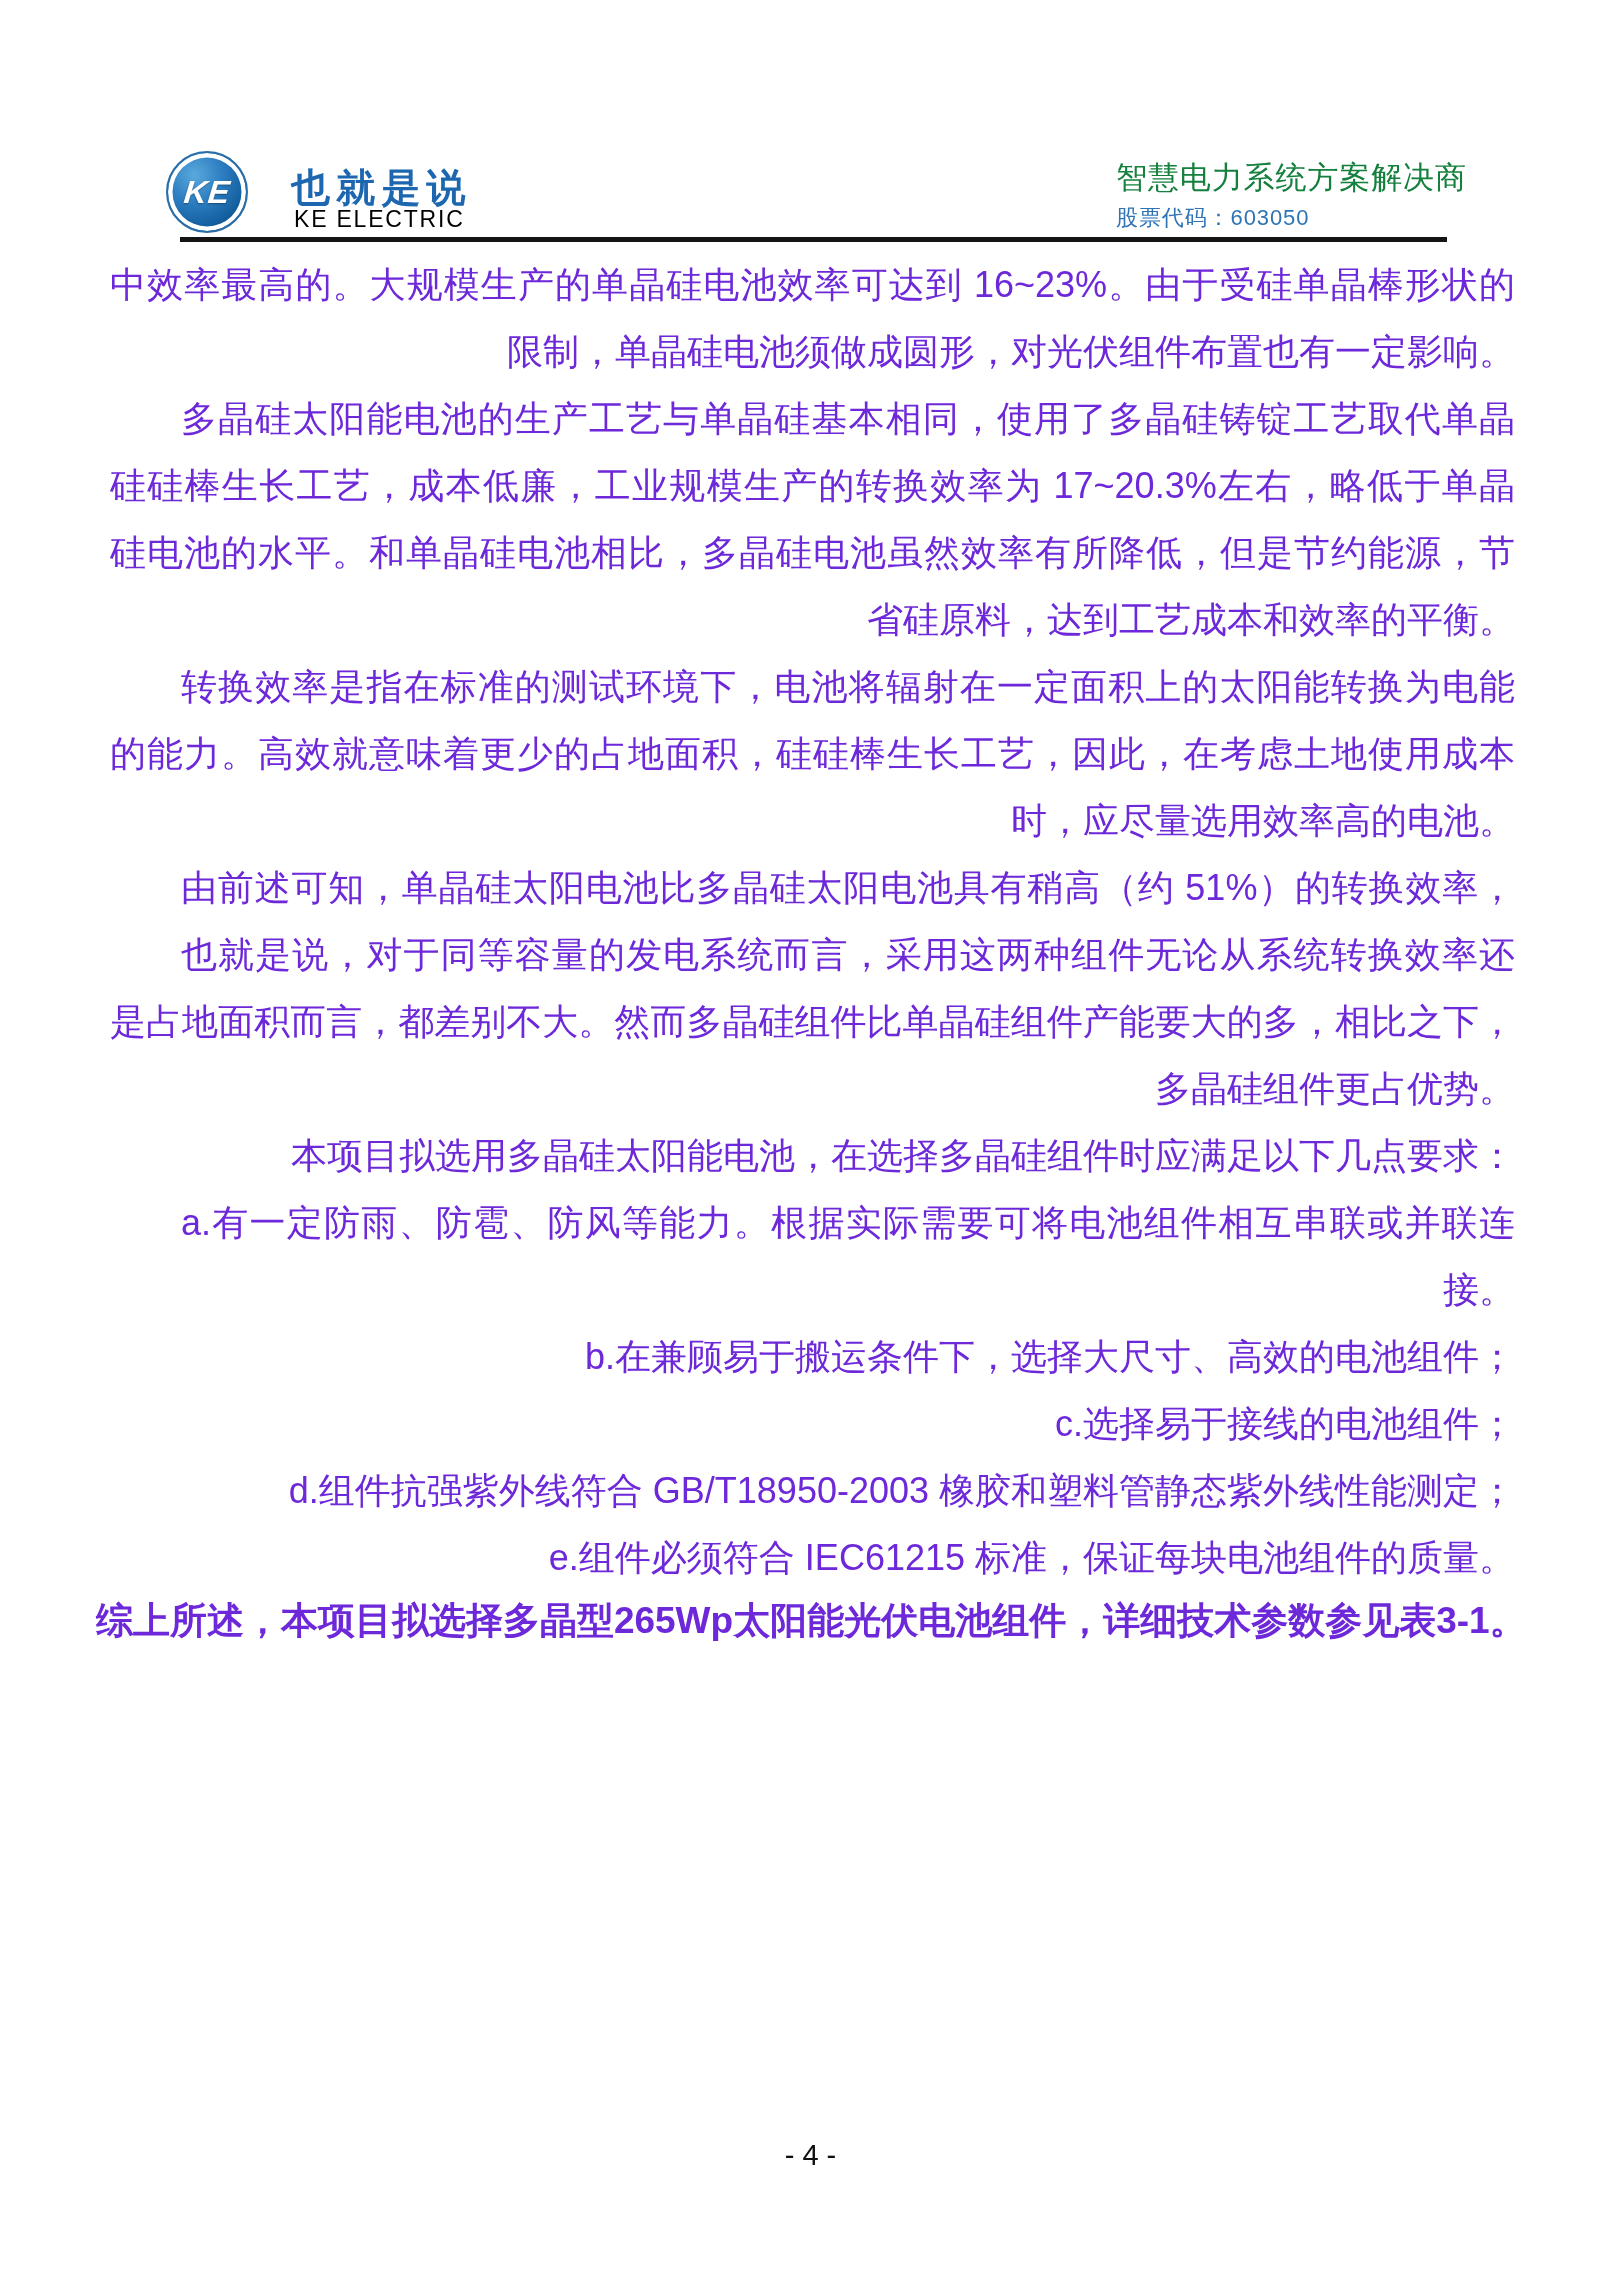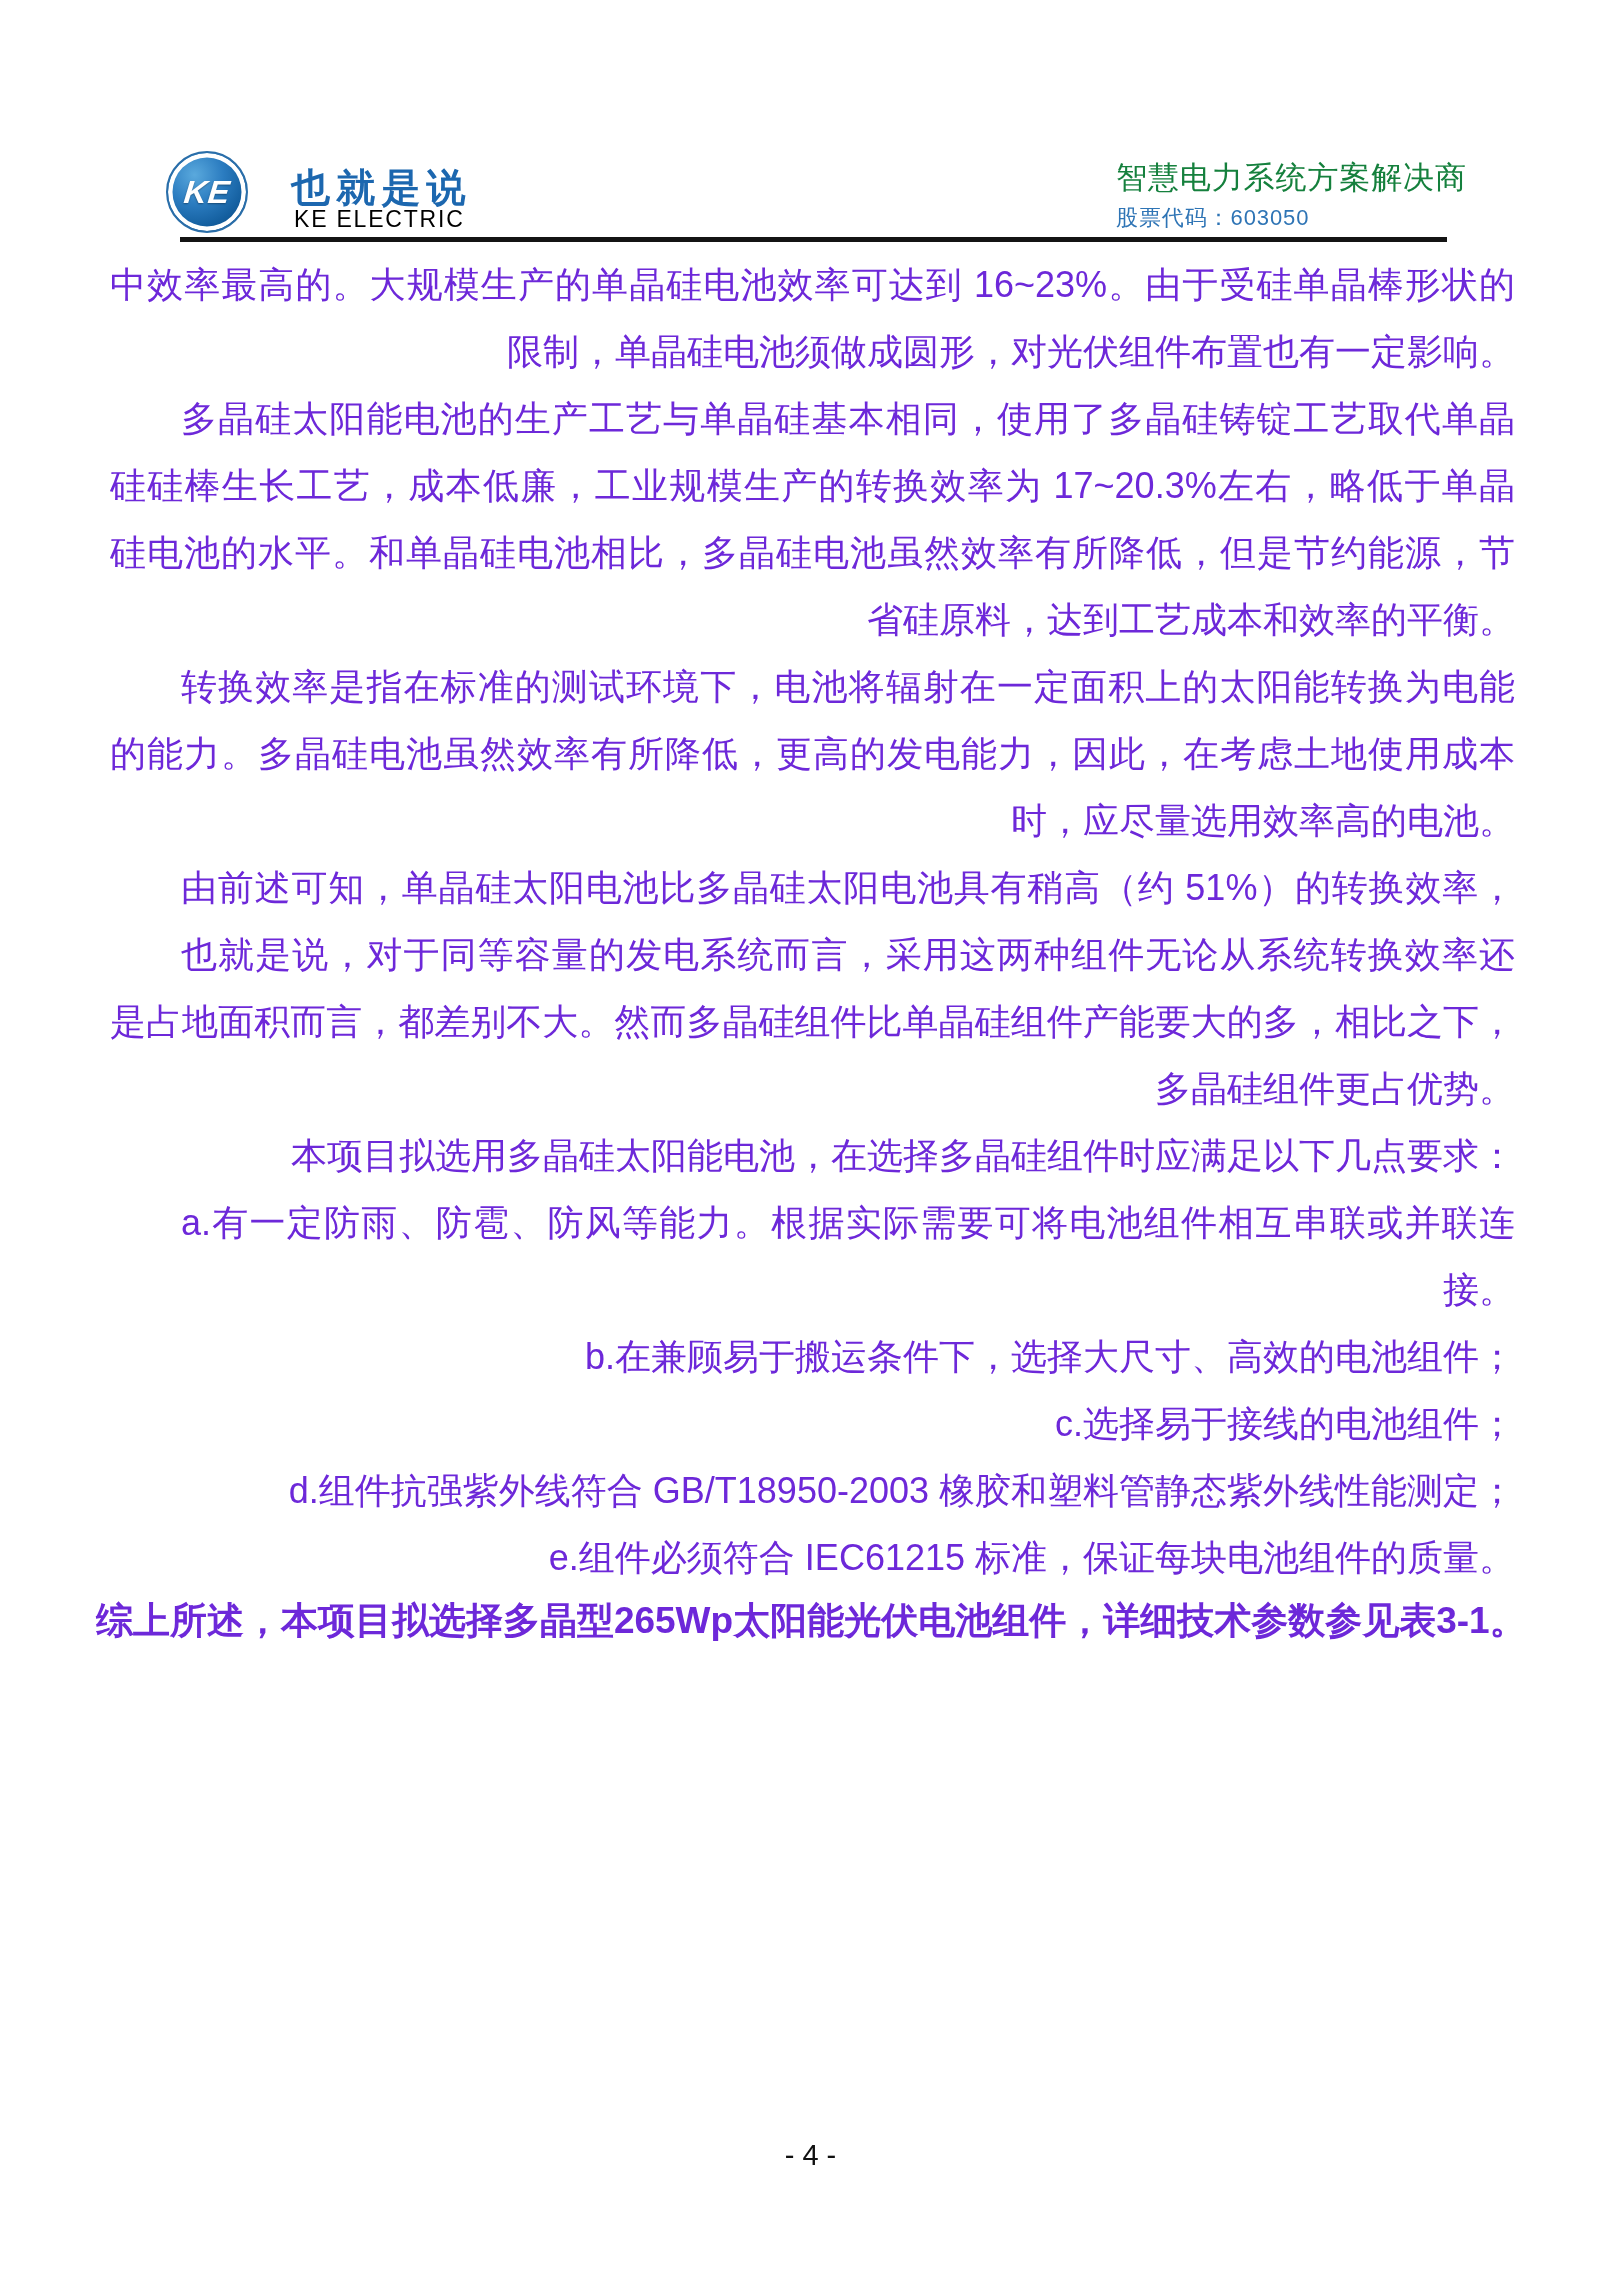--- a/index.html
+++ b/index.html
@@ -88,21 +88,21 @@
 
     <p>
       <span class="ln j ind">多晶硅太阳能电池的生产工艺与单晶硅基本相同，使用了多晶硅铸锭工艺取代单晶</span>
       <span class="ln j">硅硅棒生长工艺，成本低廉，工业规模生产的转换效率为 17~20.3%左右，略低于单晶</span>
       <span class="ln j">硅电池的水平。和单晶硅电池相比，多晶硅电池虽然效率有所降低，但是节约能源，节</span>
       <span class="ln">省硅原料，达到工艺成本和效率的平衡。</span>
     </p>
 
     <p>
       <span class="ln j ind">转换效率是指在标准的测试环境下，电池将辐射在一定面积上的太阳能转换为电能</span>
-      <span class="ln j">的能力。多晶硅电池虽然效率有所降低，更高的发电能力，因此，在考虑土地使用成本</span>
+      <span class="ln j">的能力。高效就意味着更少的占地面积，硅硅棒生长工艺，因此，在考虑土地使用成本</span>
       <span class="ln">时，应尽量选用效率高的电池。</span>
     </p>
 
     <p>
       <span class="ln j ind">由前述可知，单晶硅太阳电池比多晶硅太阳电池具有稍高（约 51%）的转换效率，但</span>
     </p>
 
     <p>
       <span class="ln j ind">也就是说，对于同等容量的发电系统而言，采用这两种组件无论从系统转换效率还</span>
       <span class="ln j">是占地面积而言，都差别不大。然而多晶硅组件比单晶硅组件产能要大的多，相比之下，</span>

